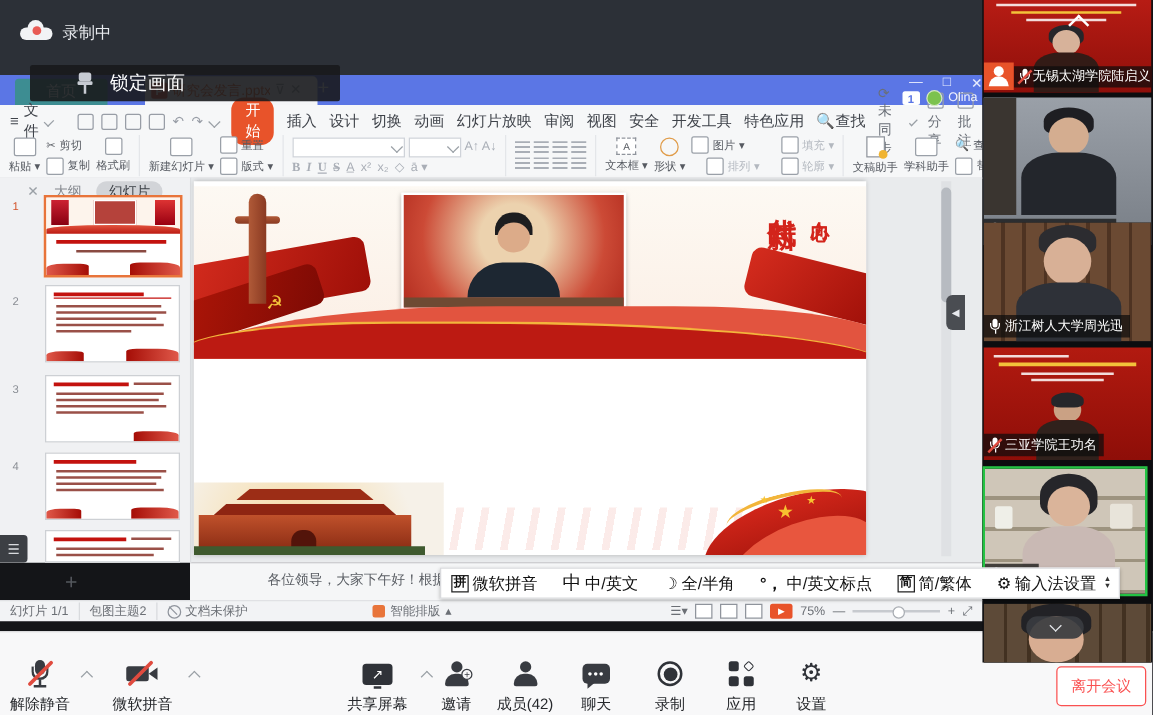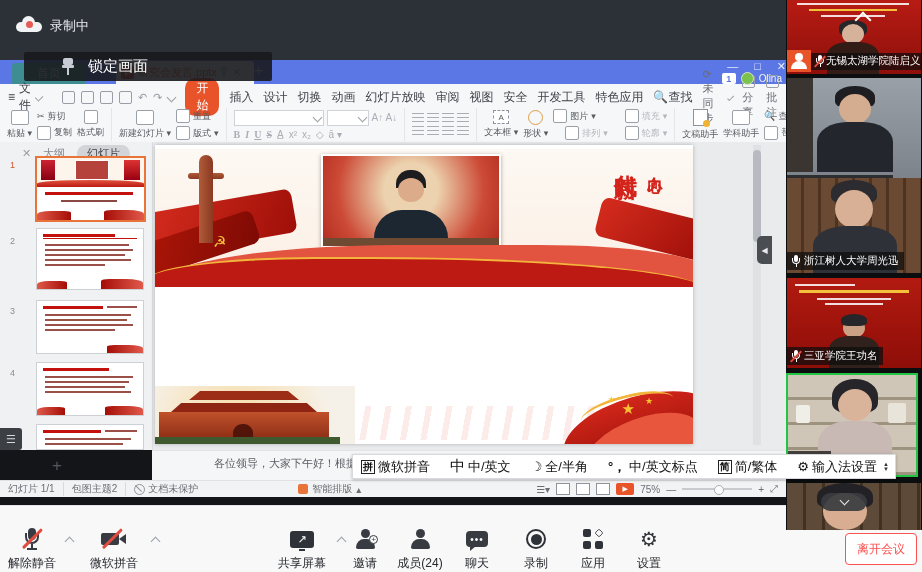--- a/index.html
+++ b/index.html
@@ -634,21 +634,21 @@
     </span>
   <span>邀请</span>
 </div>
 <div class="mbtn" style="left:392px;width:56px;">
   <span class="mico">
       <span class="personb">
     <i class="hd"></i>
         <i class="bd"></i>
       </span>
     </span>
-  <span>成员(24)</span>
+  <span>成员(42)</span>
 </div>
 <div class="mbtn" style="left:454px;width:46px;">
   <span class="mico">
       <span class="chatb">•••</span>
     </span>
   <span>聊天</span>
 </div>
 <div class="mbtn" style="left:513px;width:46px;">
   <span class="mico">
       <span class="recb">

